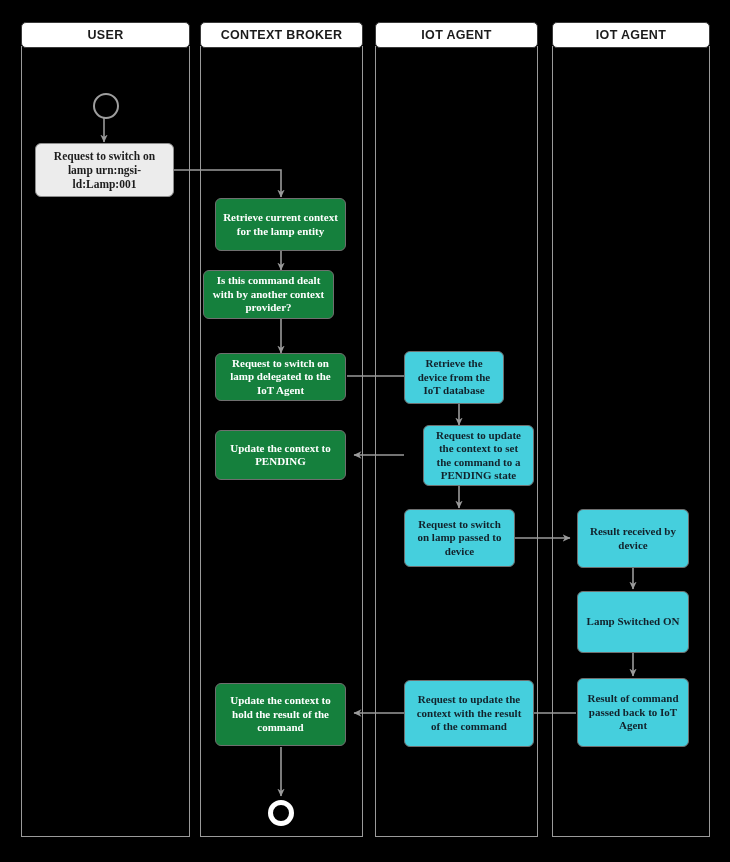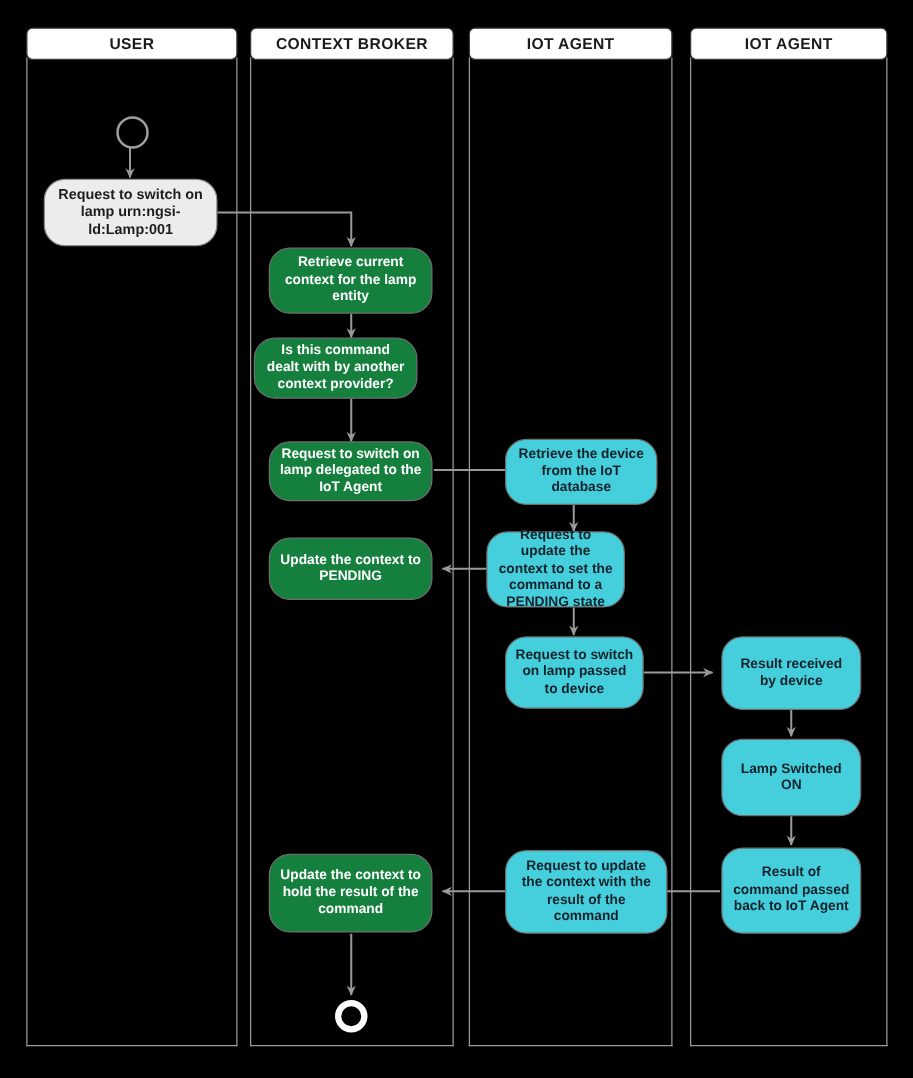--- a/index.html
+++ b/index.html
@@ -3,24 +3,24 @@
 <meta charset="utf-8">
 <style>
   html,body{margin:0;padding:0;background:#000;}
   body{width:730px;height:862px;position:relative;overflow:hidden;
        font-family:"Liberation Sans",sans-serif;}
   #canvas{position:absolute;inset:0;width:730px;height:862px;}
   .lane{position:absolute;border:1px solid #9a9a9a;border-top:none;background:transparent;}
   .lane-header{position:absolute;background:#ffffff;border:1px solid #3a3a3a;
                border-radius:5px;display:flex;align-items:center;justify-content:center;
                color:#1b1b1b;font-weight:bold;font-size:12.5px;letter-spacing:.3px;}
-  .node{position:absolute;border-radius:17px;display:flex;align-items:center;
+  .node{position:absolute;border-radius:6px;display:flex;align-items:center;
         justify-content:center;text-align:center;font-weight:bold;
         box-sizing:border-box;padding:20px 7px;line-height:1.22;
-        border:1px solid #6d6d6d;}
+        border:1px solid #6d6d6d;font-family:Liberation Serif, serif;}
   .node span{display:block;width:100%;}
   .n-user{background:#ececec;color:#1d1d1d;font-size:11.5px;border-color:#8d8d8d;}
   .n-broker{background:#15803d;color:#ffffff;font-size:11px;border-color:#6f6f6f;}
   .n-agent,.n-device{background:#45cfdd;color:#12222b;font-size:11px;border-color:#6f6f6f;}
   .start-node{position:absolute;border:2px solid #9e9e9e;border-radius:50%;background:#000;}
   .end-node{position:absolute;border:5px solid #ffffff;border-radius:50%;background:#000;}
   .guard{position:absolute;color:#8e8e8e;font-size:8px;font-weight:bold;
          text-align:center;white-space:nowrap;}
   svg.edges{position:absolute;inset:0;width:730px;height:862px;pointer-events:none;}
 </style>
@@ -94,25 +94,25 @@
   <div class="guard" style="left:256px;top:335px;width:50px;margin-top:29px;">[yes]</div>
 
   <div class="node n-broker" style="left:215px;top:353px;width:131px;height:48px;">
     <span>Request to switch on lamp delegated to the IoT Agent</span>
   </div>
 
   <div class="node n-broker" style="left:215px;top:430px;width:131px;height:50px;">
     <span>Update the context to PENDING</span>
   </div>
 
-  <div class="node n-agent" style="left:404px;top:351px;width:122px;height:53px;">
+  <div class="node n-agent" style="left:404px;top:351px;width:100px;height:53px;">
     <span>Retrieve the device from the IoT database</span>
   </div>
 
-  <div class="node n-agent" style="left:389px;top:425px;width:111px;height:61px;">
+  <div class="node n-agent" style="left:423px;top:425px;width:111px;height:61px;">
     <span>Request to update the context to set the command to a PENDING state</span>
   </div>
 
   <div class="node n-agent" style="left:404px;top:509px;width:111px;height:58px;">
     <span>Request to switch on lamp passed to device</span>
   </div>
 
   <div class="node n-agent" style="left:404px;top:680px;width:130px;height:67px;">
     <span>Request to update the context with the result of the command</span>
   </div>

